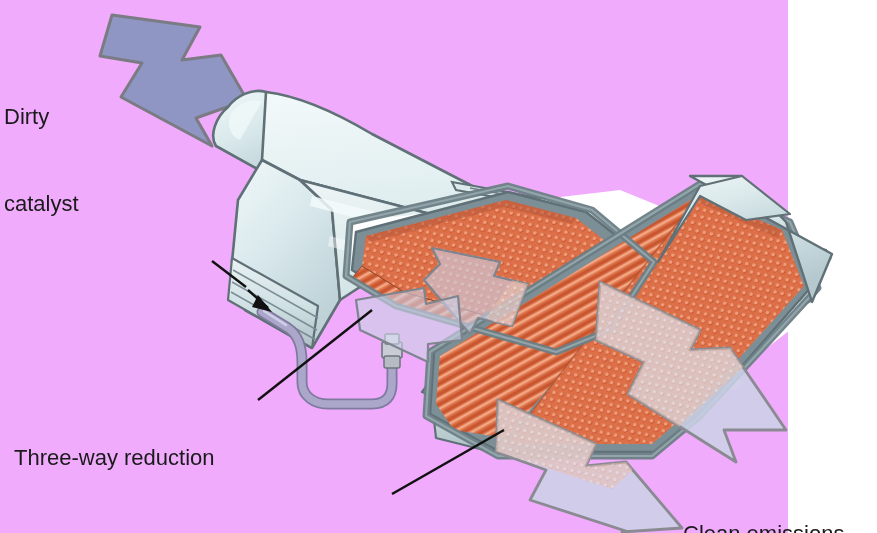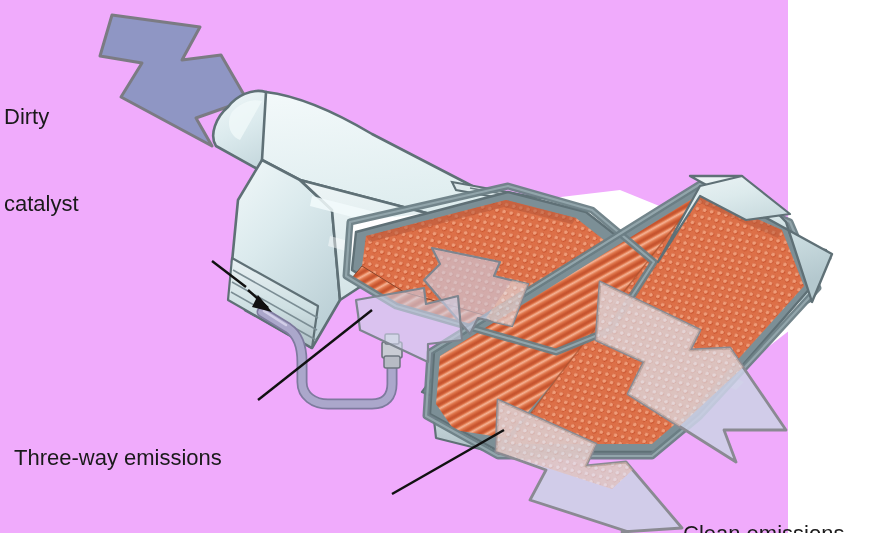--- a/index.html
+++ b/index.html
@@ -391,21 +391,21 @@
     </g>
   </svg>
 
   <div class="label" style="left:4px; top:44px;">
     <span class="label-l1">Dirty</span>
     <span class="label-l2">catalyst</span>
   </div>
 
 
   <div class="label" style="left:14px; top:385px;">
-    <span class="label-l1">Three-way emissions</span>
+    <span class="label-l1">Three-way reduction</span>
     <span class="label-l2">catalyst</span>
   </div>
 
   <div class="label" style="left:84px; top:483px;">
     
   </div>
 
   <div class="label" style="left:683px; top:461px;">
     <span class="label-l1">Clean emissions</span>
   </div>

